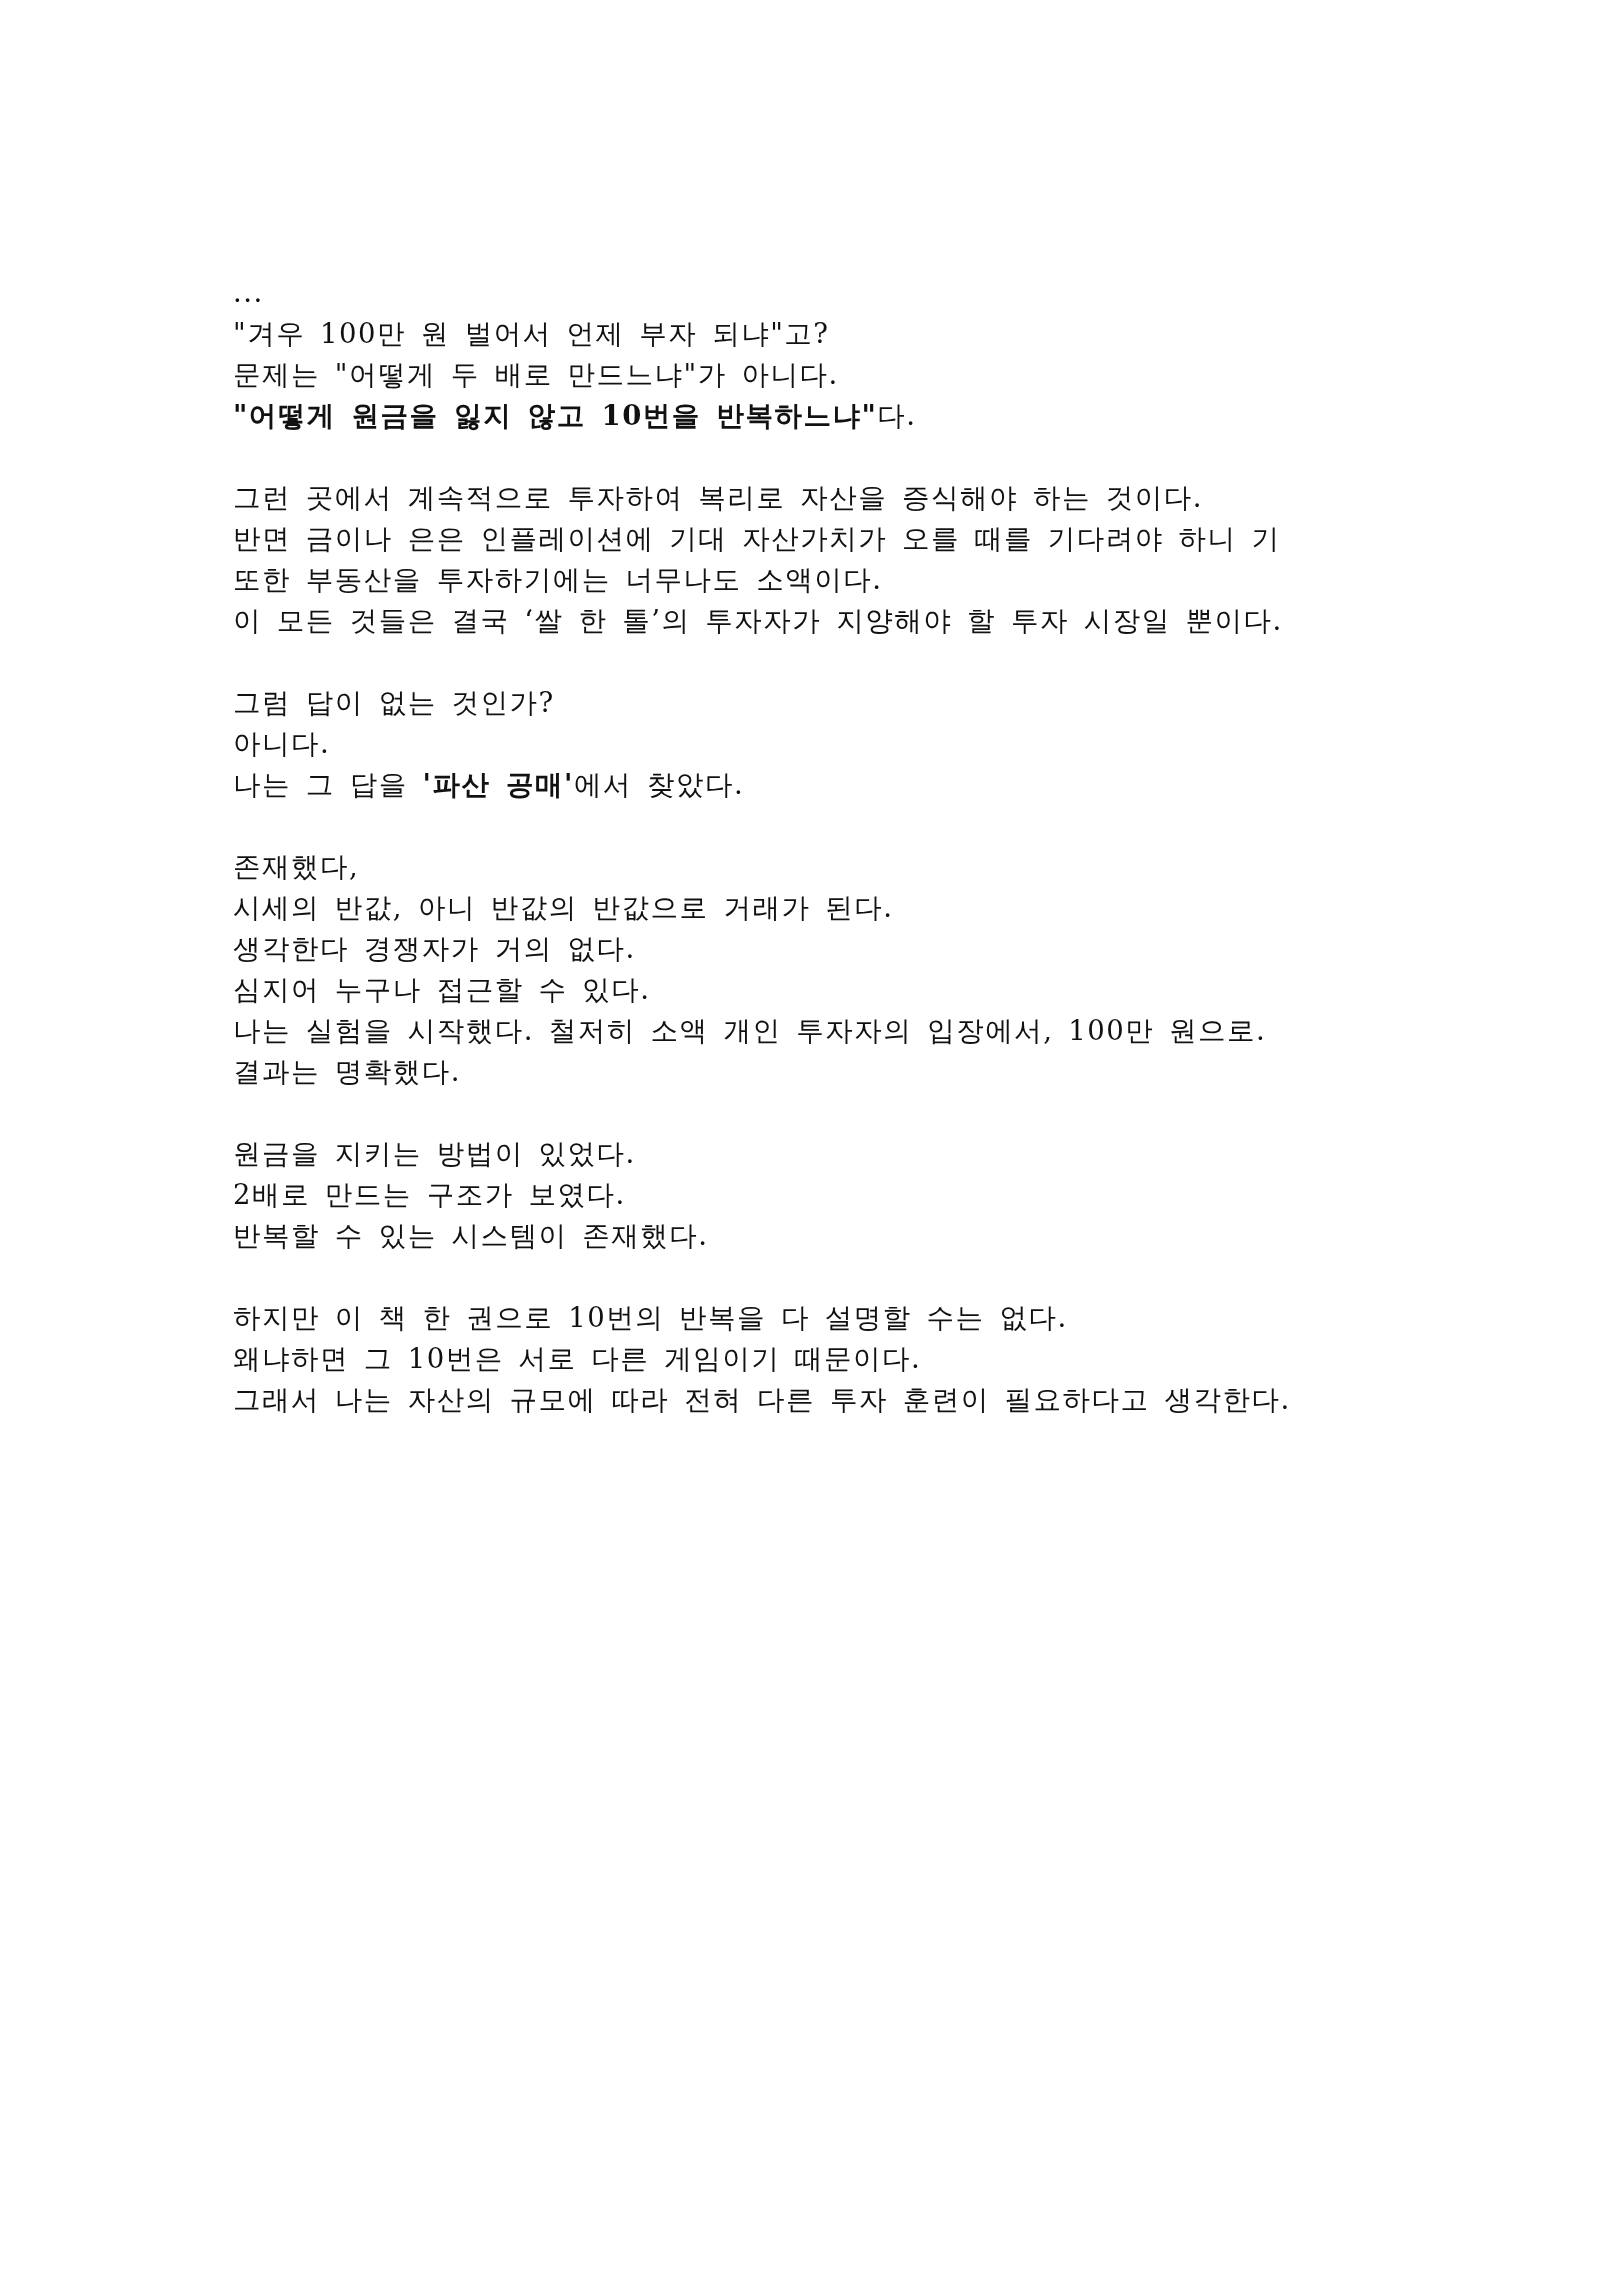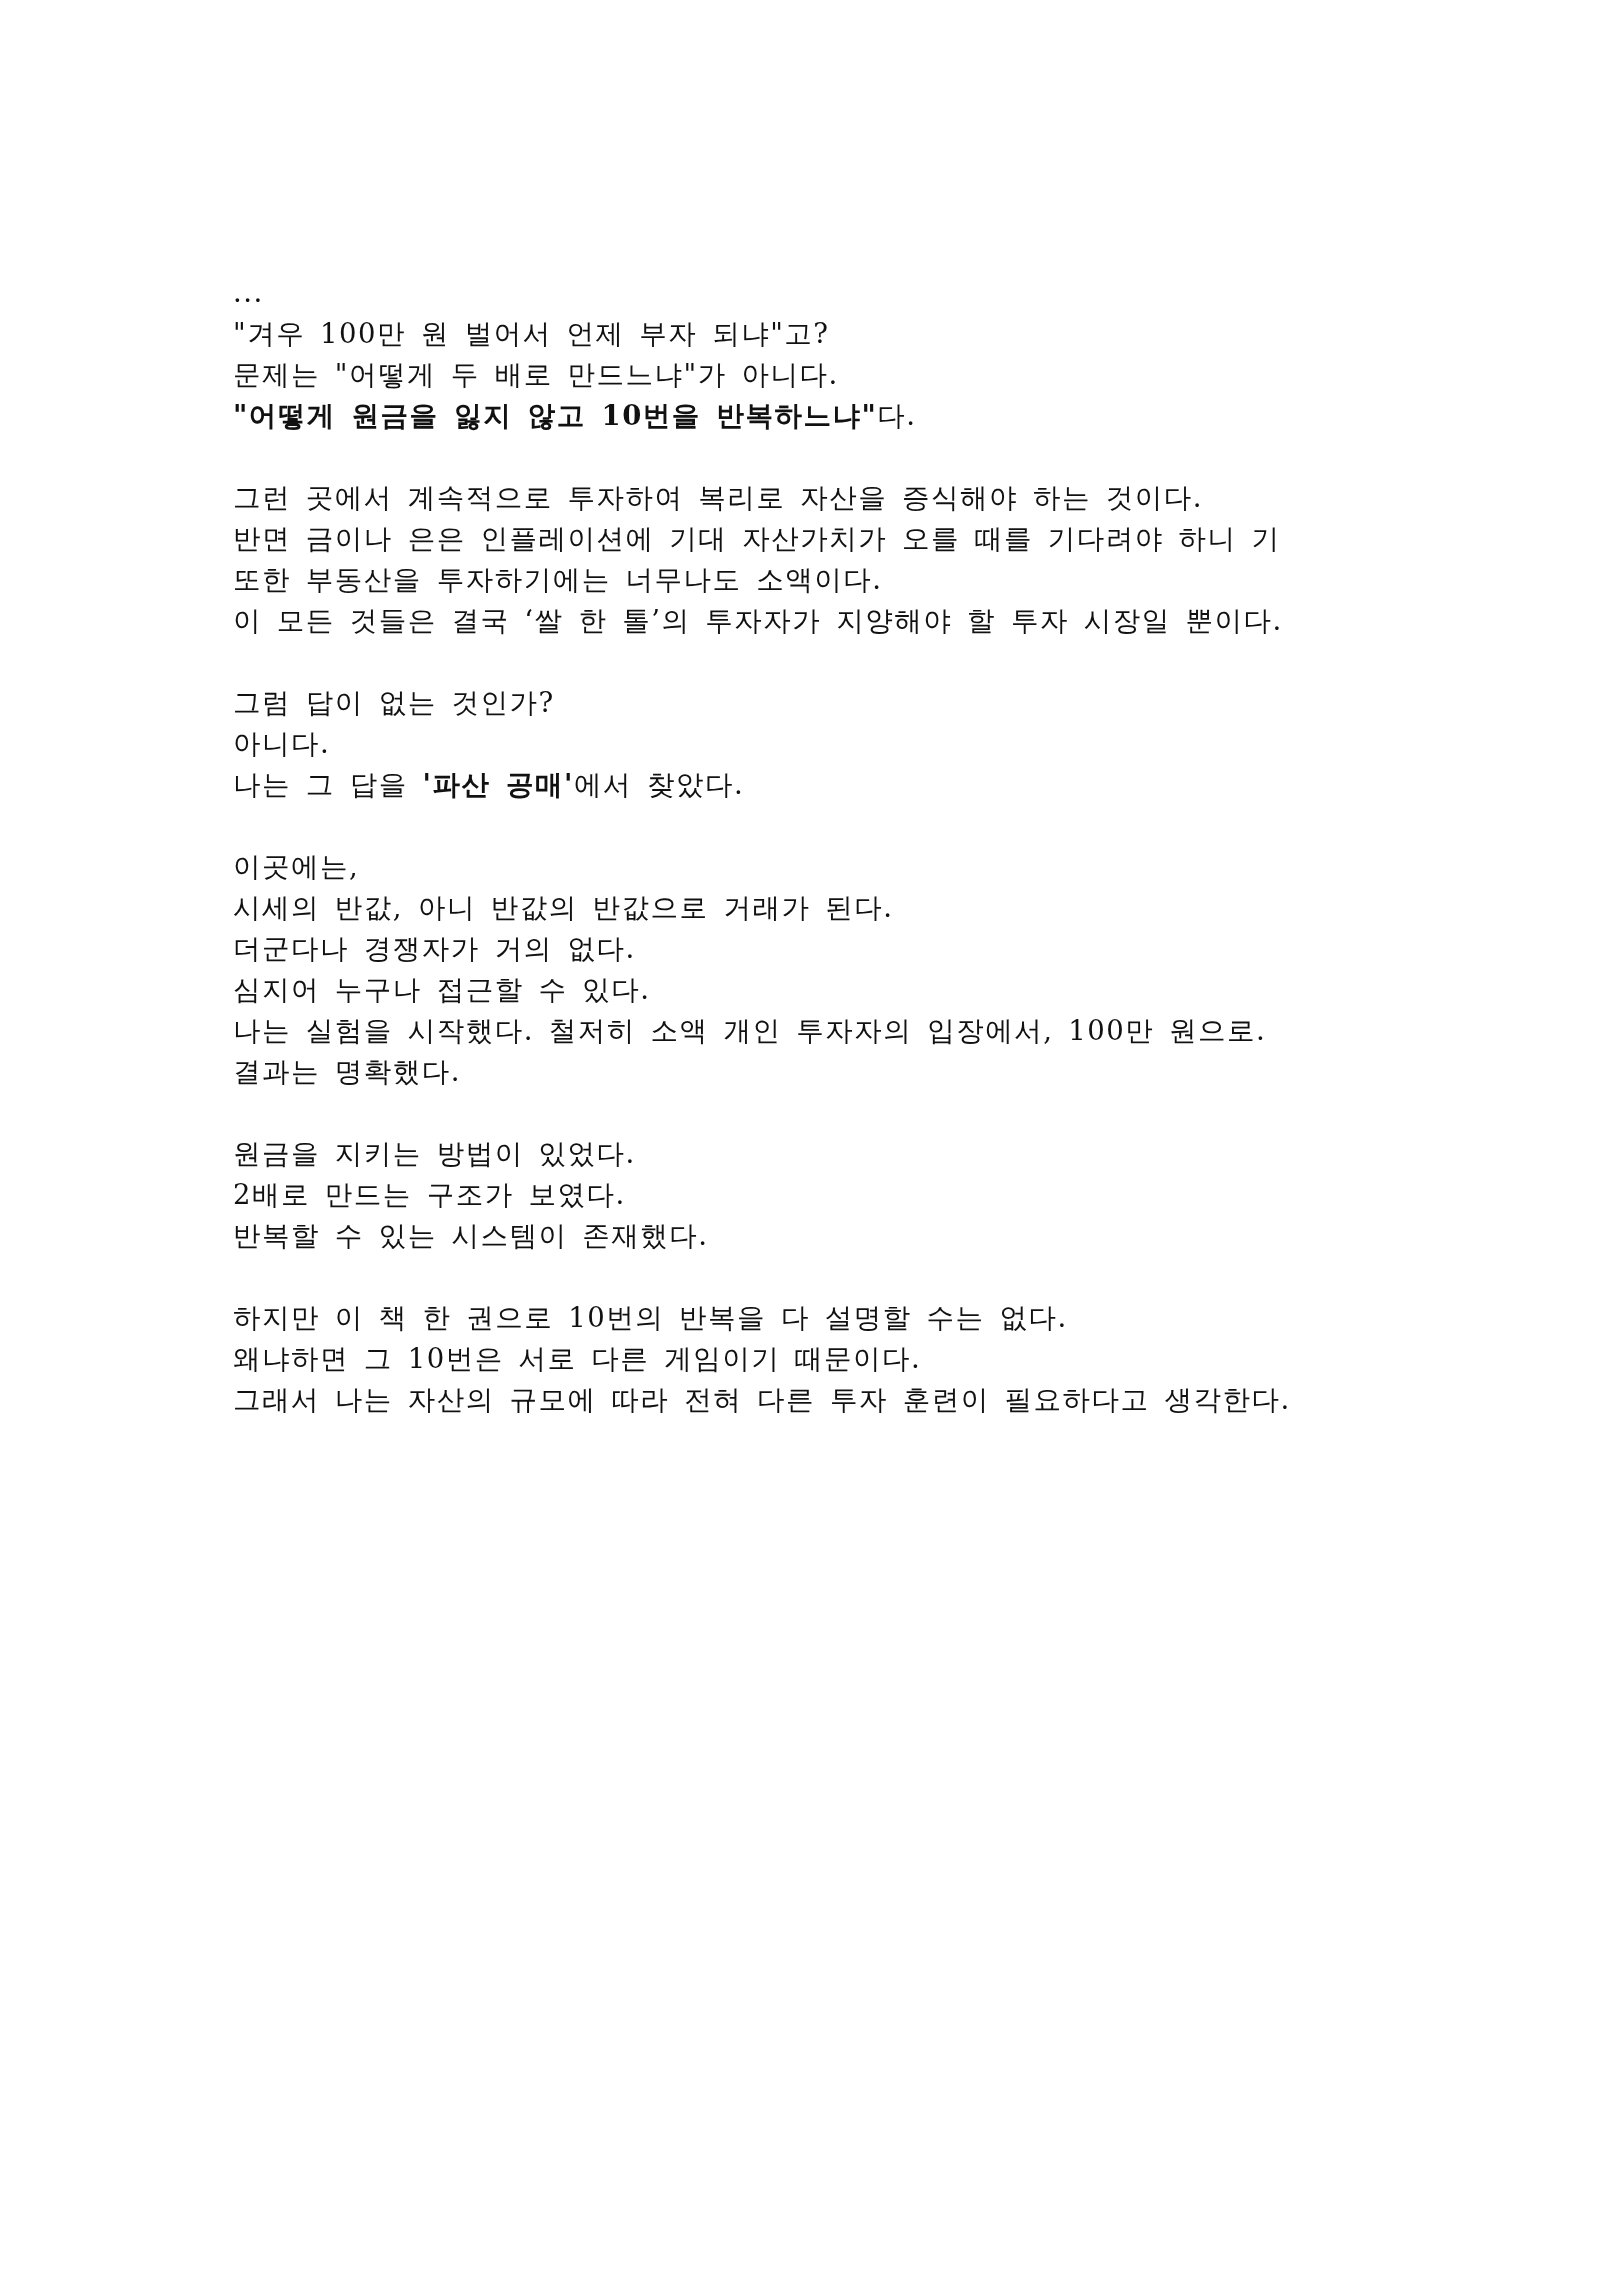--- a/index.html
+++ b/index.html
@@ -52,23 +52,23 @@
     <span class="line blank"></span>
     <span class="line">그런 곳에서 계속적으로 투자하여 복리로 자산을 증식해야 하는 것이다.</span>
     <span class="line">반면 금이나 은은 인플레이션에 기대 자산가치가 오를 때를 기다려야 하니 기</span>
     <span class="line">또한 부동산을 투자하기에는 너무나도 소액이다.</span>
     <span class="line">이 모든 것들은 결국 ‘쌀 한 톨’의 투자자가 지양해야 할 투자 시장일 뿐이다.</span>
     <span class="line blank"></span>
     <span class="line">그럼 답이 없는 것인가?</span>
     <span class="line">아니다.</span>
     <span class="line"><span>나는 그 답을 </span><span class="bold">'파산 공매'</span><span>에서 찾았다.</span></span>
     <span class="line blank"></span>
-    <span class="line">이곳에는,</span>
+    <span class="line">존재했다,</span>
     <span class="line">시세의 반값, 아니 반값의 반값으로 거래가 된다.</span>
-    <span class="line">더군다나 경쟁자가 거의 없다.</span>
+    <span class="line">생각한다 경쟁자가 거의 없다.</span>
     <span class="line">심지어 누구나 접근할 수 있다.</span>
     <span class="line">나는 실험을 시작했다. 철저히 소액 개인 투자자의 입장에서, 100만 원으로.</span>
     <span class="line">결과는 명확했다.</span>
     <span class="line blank"></span>
     <span class="line">원금을 지키는 방법이 있었다.</span>
     <span class="line">2배로 만드는 구조가 보였다.</span>
     <span class="line">반복할 수 있는 시스템이 존재했다.</span>
     <span class="line blank"></span>
     <span class="line">하지만 이 책 한 권으로 10번의 반복을 다 설명할 수는 없다.</span>
     <span class="line">왜냐하면 그 10번은 서로 다른 게임이기 때문이다.</span>

